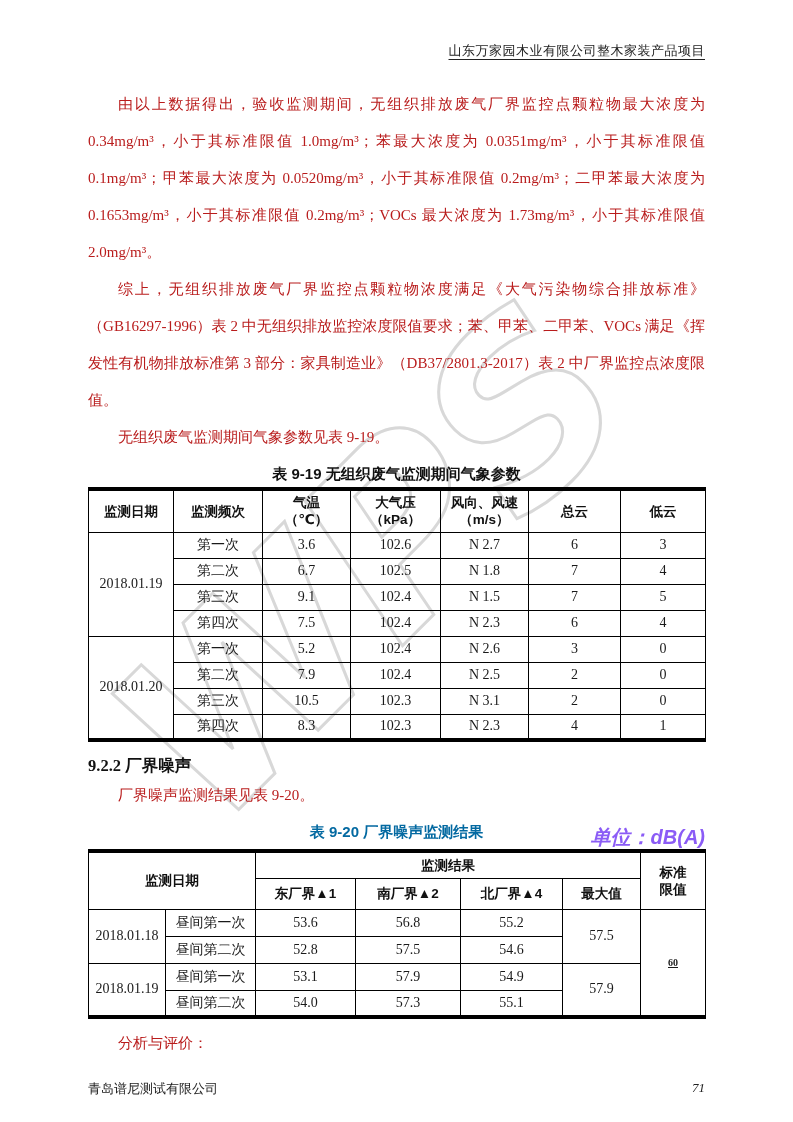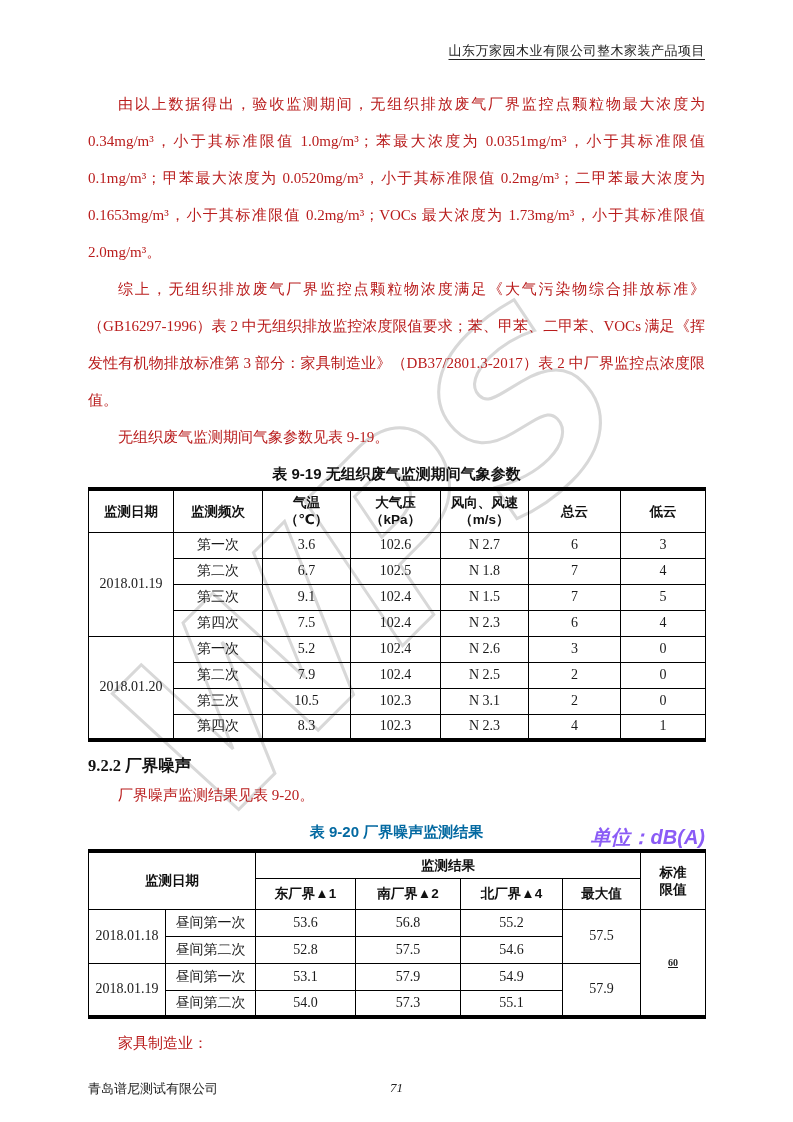--- a/index.html
+++ b/index.html
@@ -123,21 +123,21 @@
     left: 88px;
     top: 1080px;
     width: 617px;
     z-index: 1;
     font-size: 13px;
     color: #222;
   }
   .page-footer .page-number {
     position: absolute;
     left: 0; right: 0;
-    text-align: center;
+    text-align: right;
     font-style: italic;
   }
 </style>
 </head>
 <body>
 
 <div class="page">
 
   <svg class="watermark-layer" width="793" height="1122" viewBox="0 0 793 1122" xmlns="http://www.w3.org/2000/svg">
     <text x="368" y="645" transform="rotate(-45 368 560)" text-anchor="middle" font-family="'DejaVu Sans','Liberation Sans',sans-serif" font-size="235" font-weight="bold" font-style="italic" fill="none" stroke-width="3" stroke="#d8d8d8">WPS</text>
@@ -316,21 +316,21 @@
         </tr>
         <tr>
           <td>昼间第二次</td>
           <td>54.0</td>
           <td>57.3</td>
           <td>55.1</td>
         </tr>
       </tbody>
     </table>
 
-    <p class="body after-table">家具制造业：</p>
+    <p class="body after-table">分析与评价：</p>
 
   </div>
 
   <div class="page-footer">
     <span>青岛谱尼测试有限公司</span>
     <span class="page-number">71</span>
   </div>
 
 </div>
 

